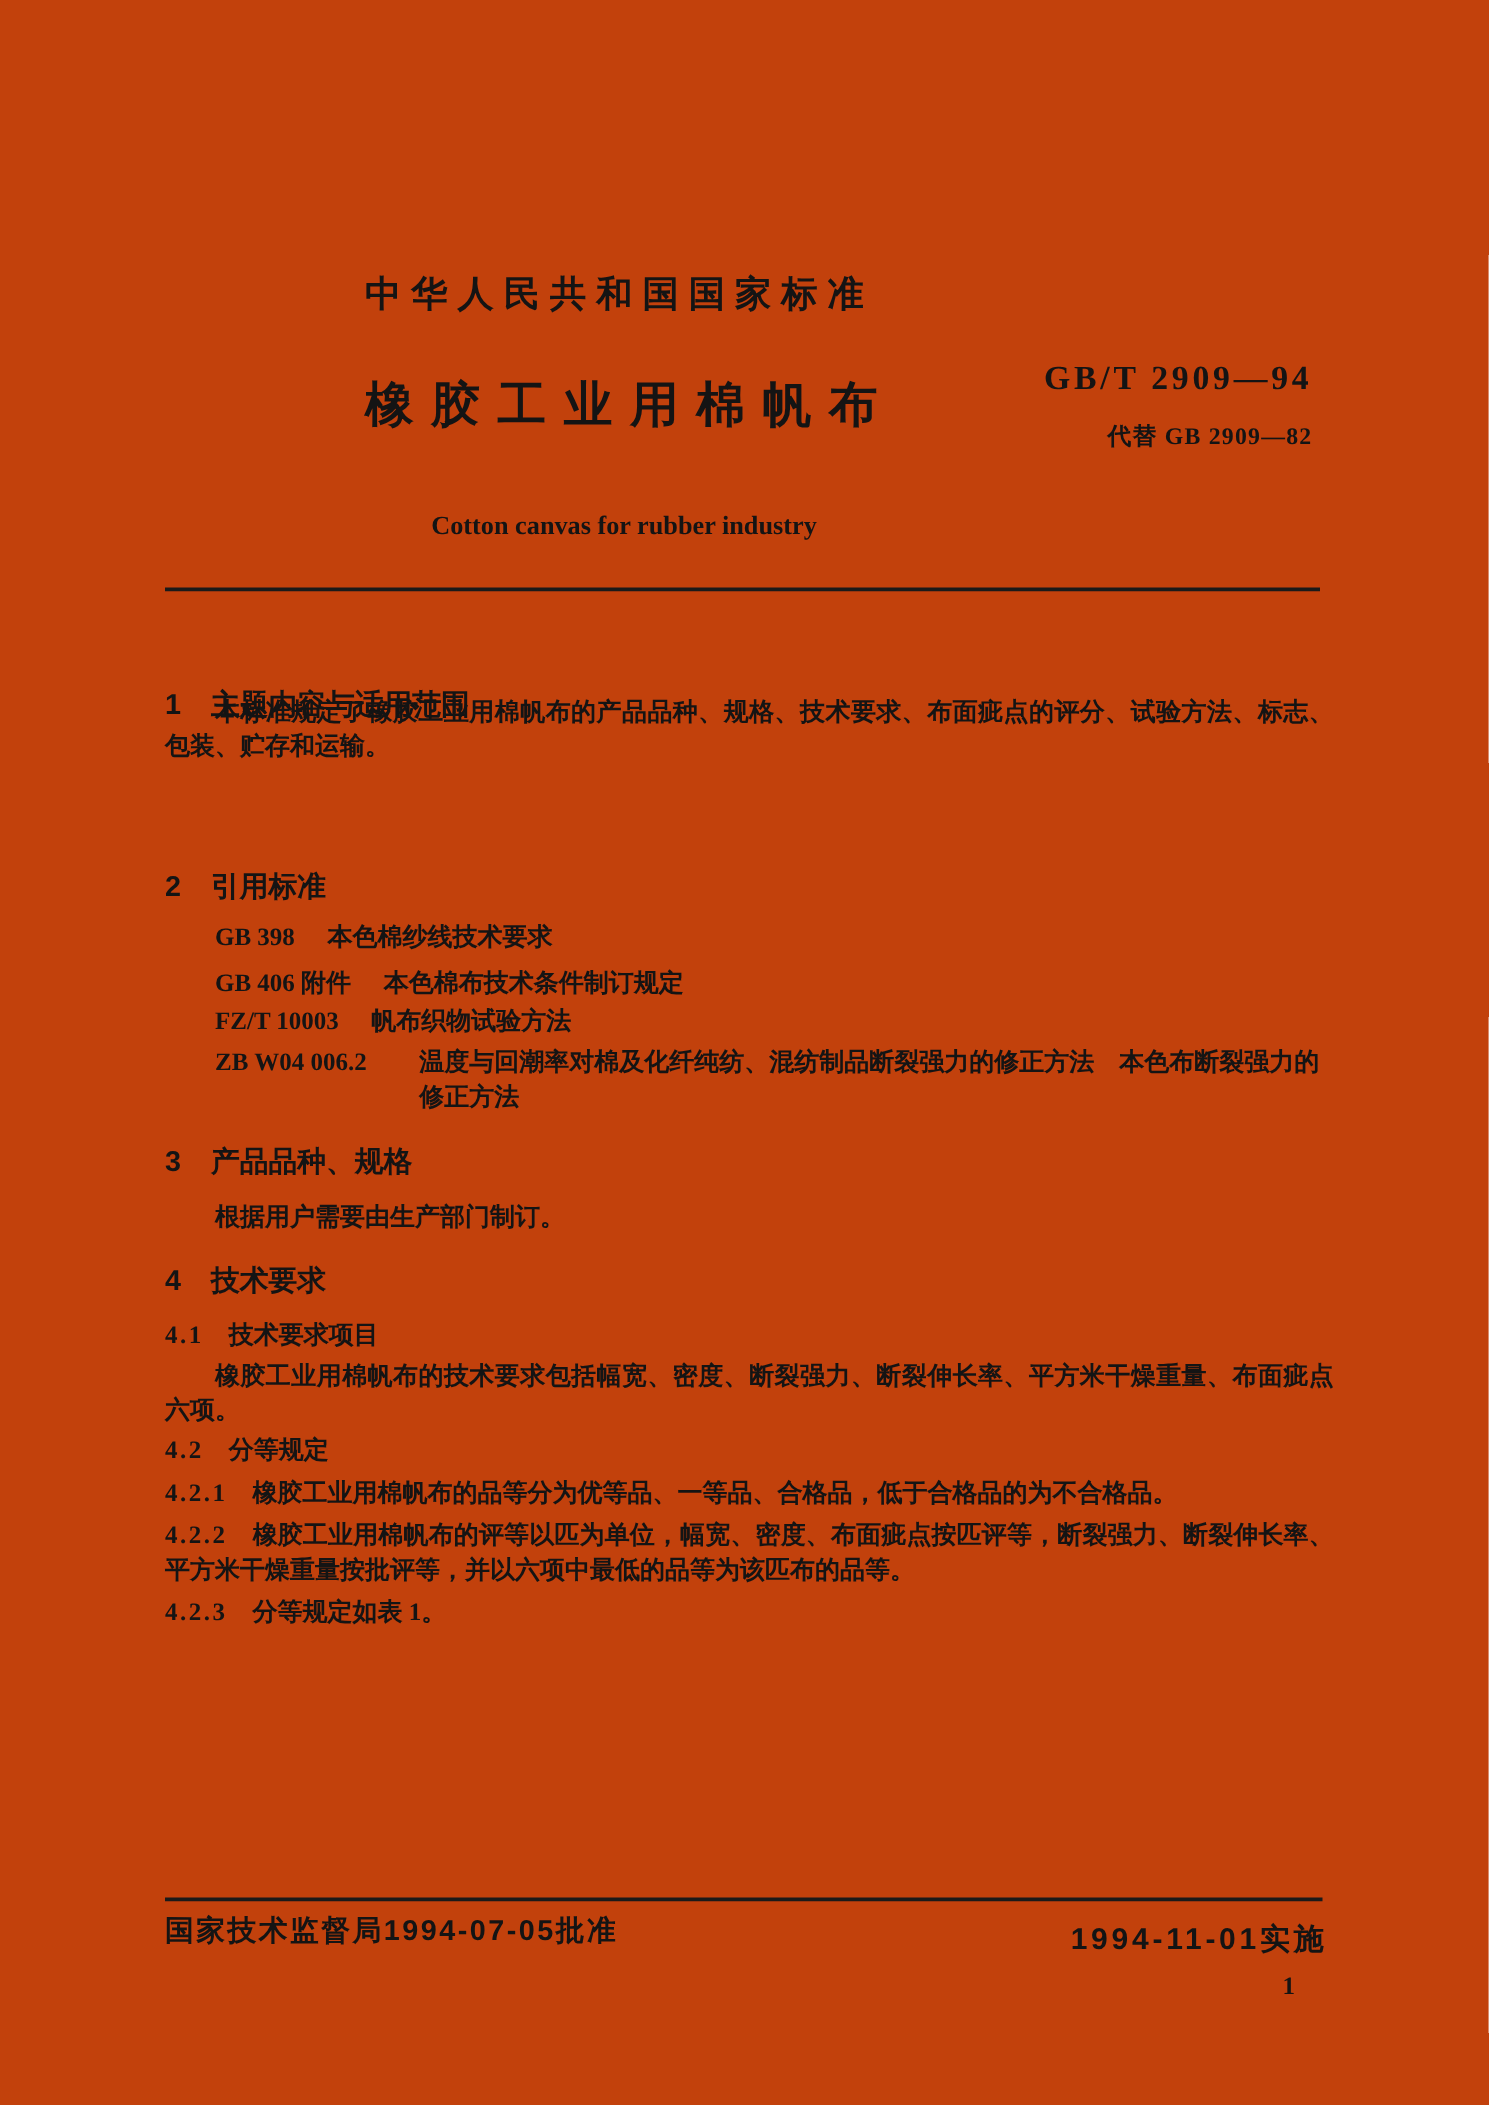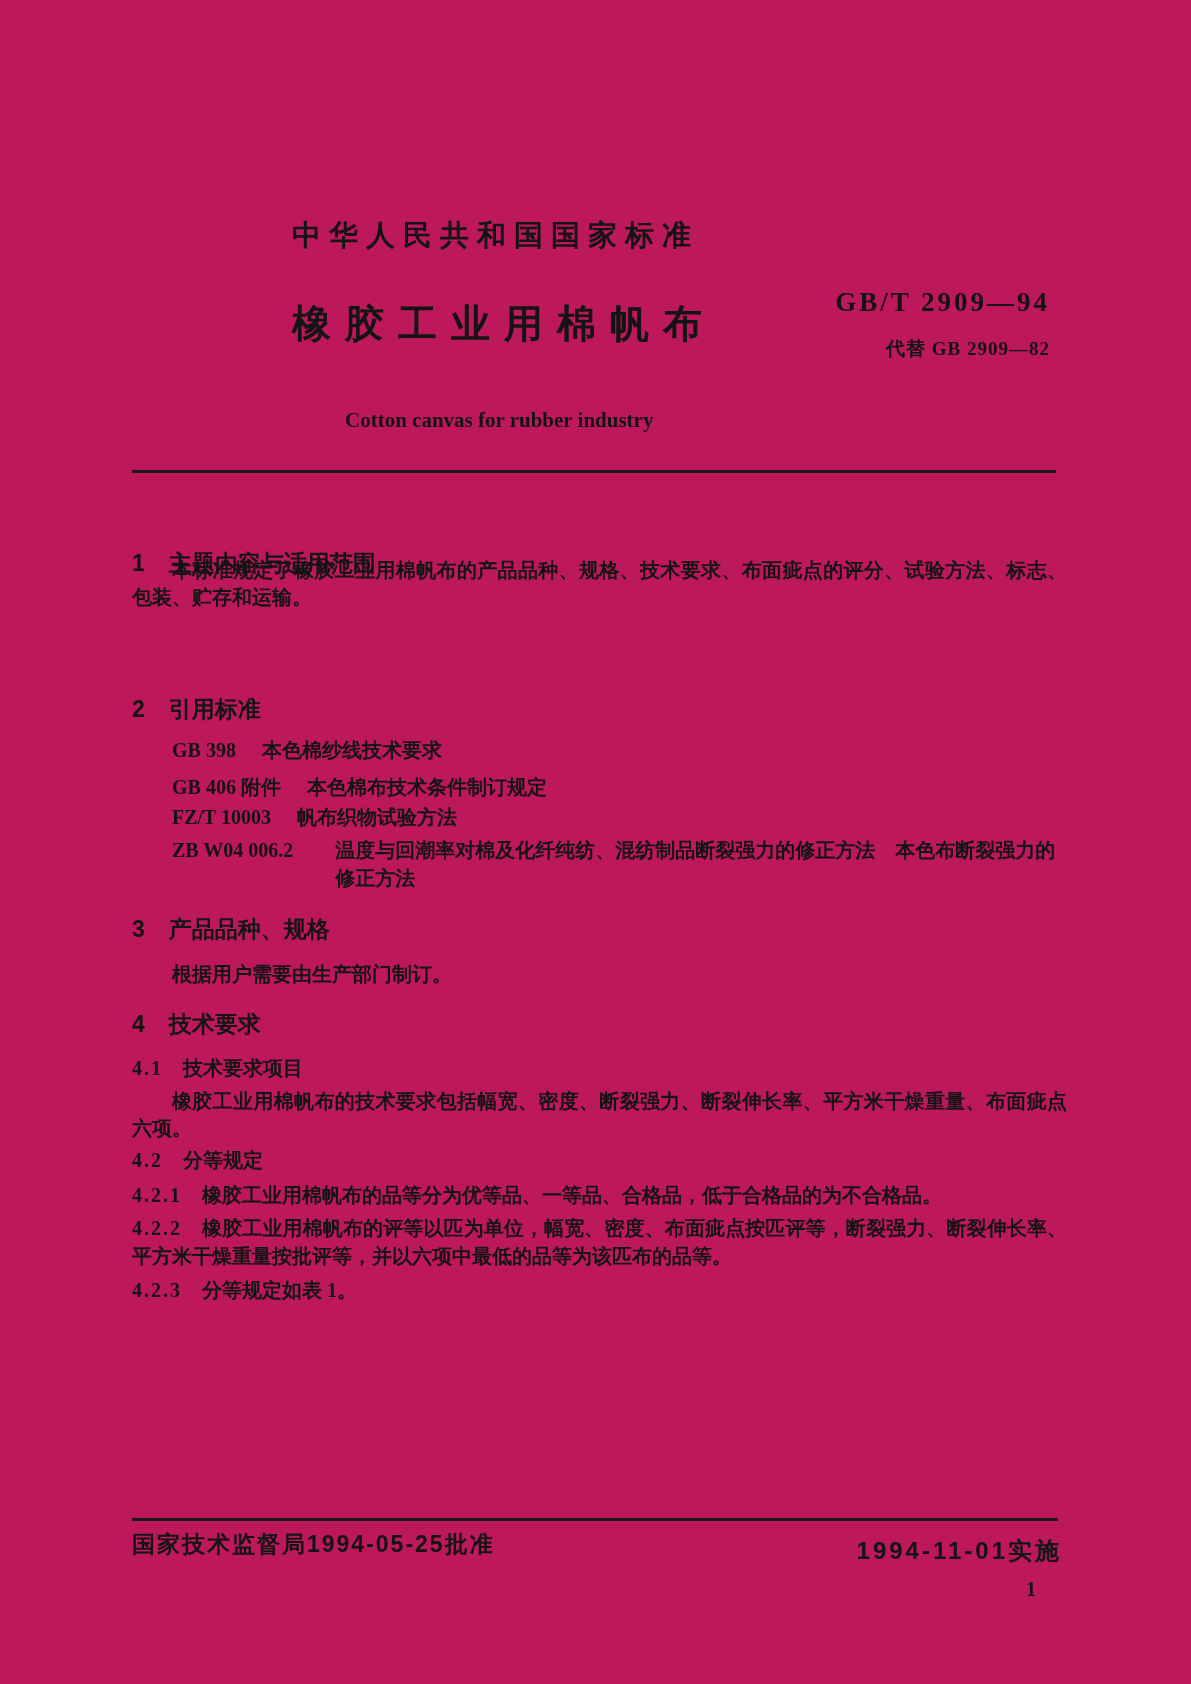--- a/index.html
+++ b/index.html
@@ -1,20 +1,20 @@
 <!DOCTYPE html>
 <html><head>
 <meta charset="utf-8">
 <style>
   html, body { margin: 0; padding: 0; background: #ffffff; }
   .page {
     position: relative;
     width: 1191px;
     height: 1684px;
-    background: #be185d;
+    background: #c2410c;
     color: #141414;
     font-family: "Liberation Serif", serif;
     overflow: hidden;
   }
   .abs { position: absolute; }
 
   
   .std-label {
     top: 216px; left: 292px;
     font-family: "Liberation Sans", sans-serif;
@@ -168,19 +168,19 @@
   <div class="abs clause" style="top:1214px;">
     <span class="cnum">4.2.2</span><span>橡胶工业用棉帆布的评等以匹为单位，幅宽、密度、布面疵点按匹评等，断裂强力、断裂伸长率、平方米干燥重量按批评等，并以六项中最低的品等为该匹布的品等。</span>
   </div>
 
   <div class="abs clause" style="top:1276px;">
     <span class="cnum">4.2.3</span><span>分等规定如表 1。</span>
   </div>
 
   <div class="abs rule rule-bottom"></div>
 
-  <div class="abs footer-left">国家技术监督局1994-05-25批准</div>
+  <div class="abs footer-left">国家技术监督局1994-07-05批准</div>
 
   <div class="abs footer-right">1994-11-01实施</div>
 
   <div class="abs page-num">1</div>
 
 </div>
 
 </body></html>

